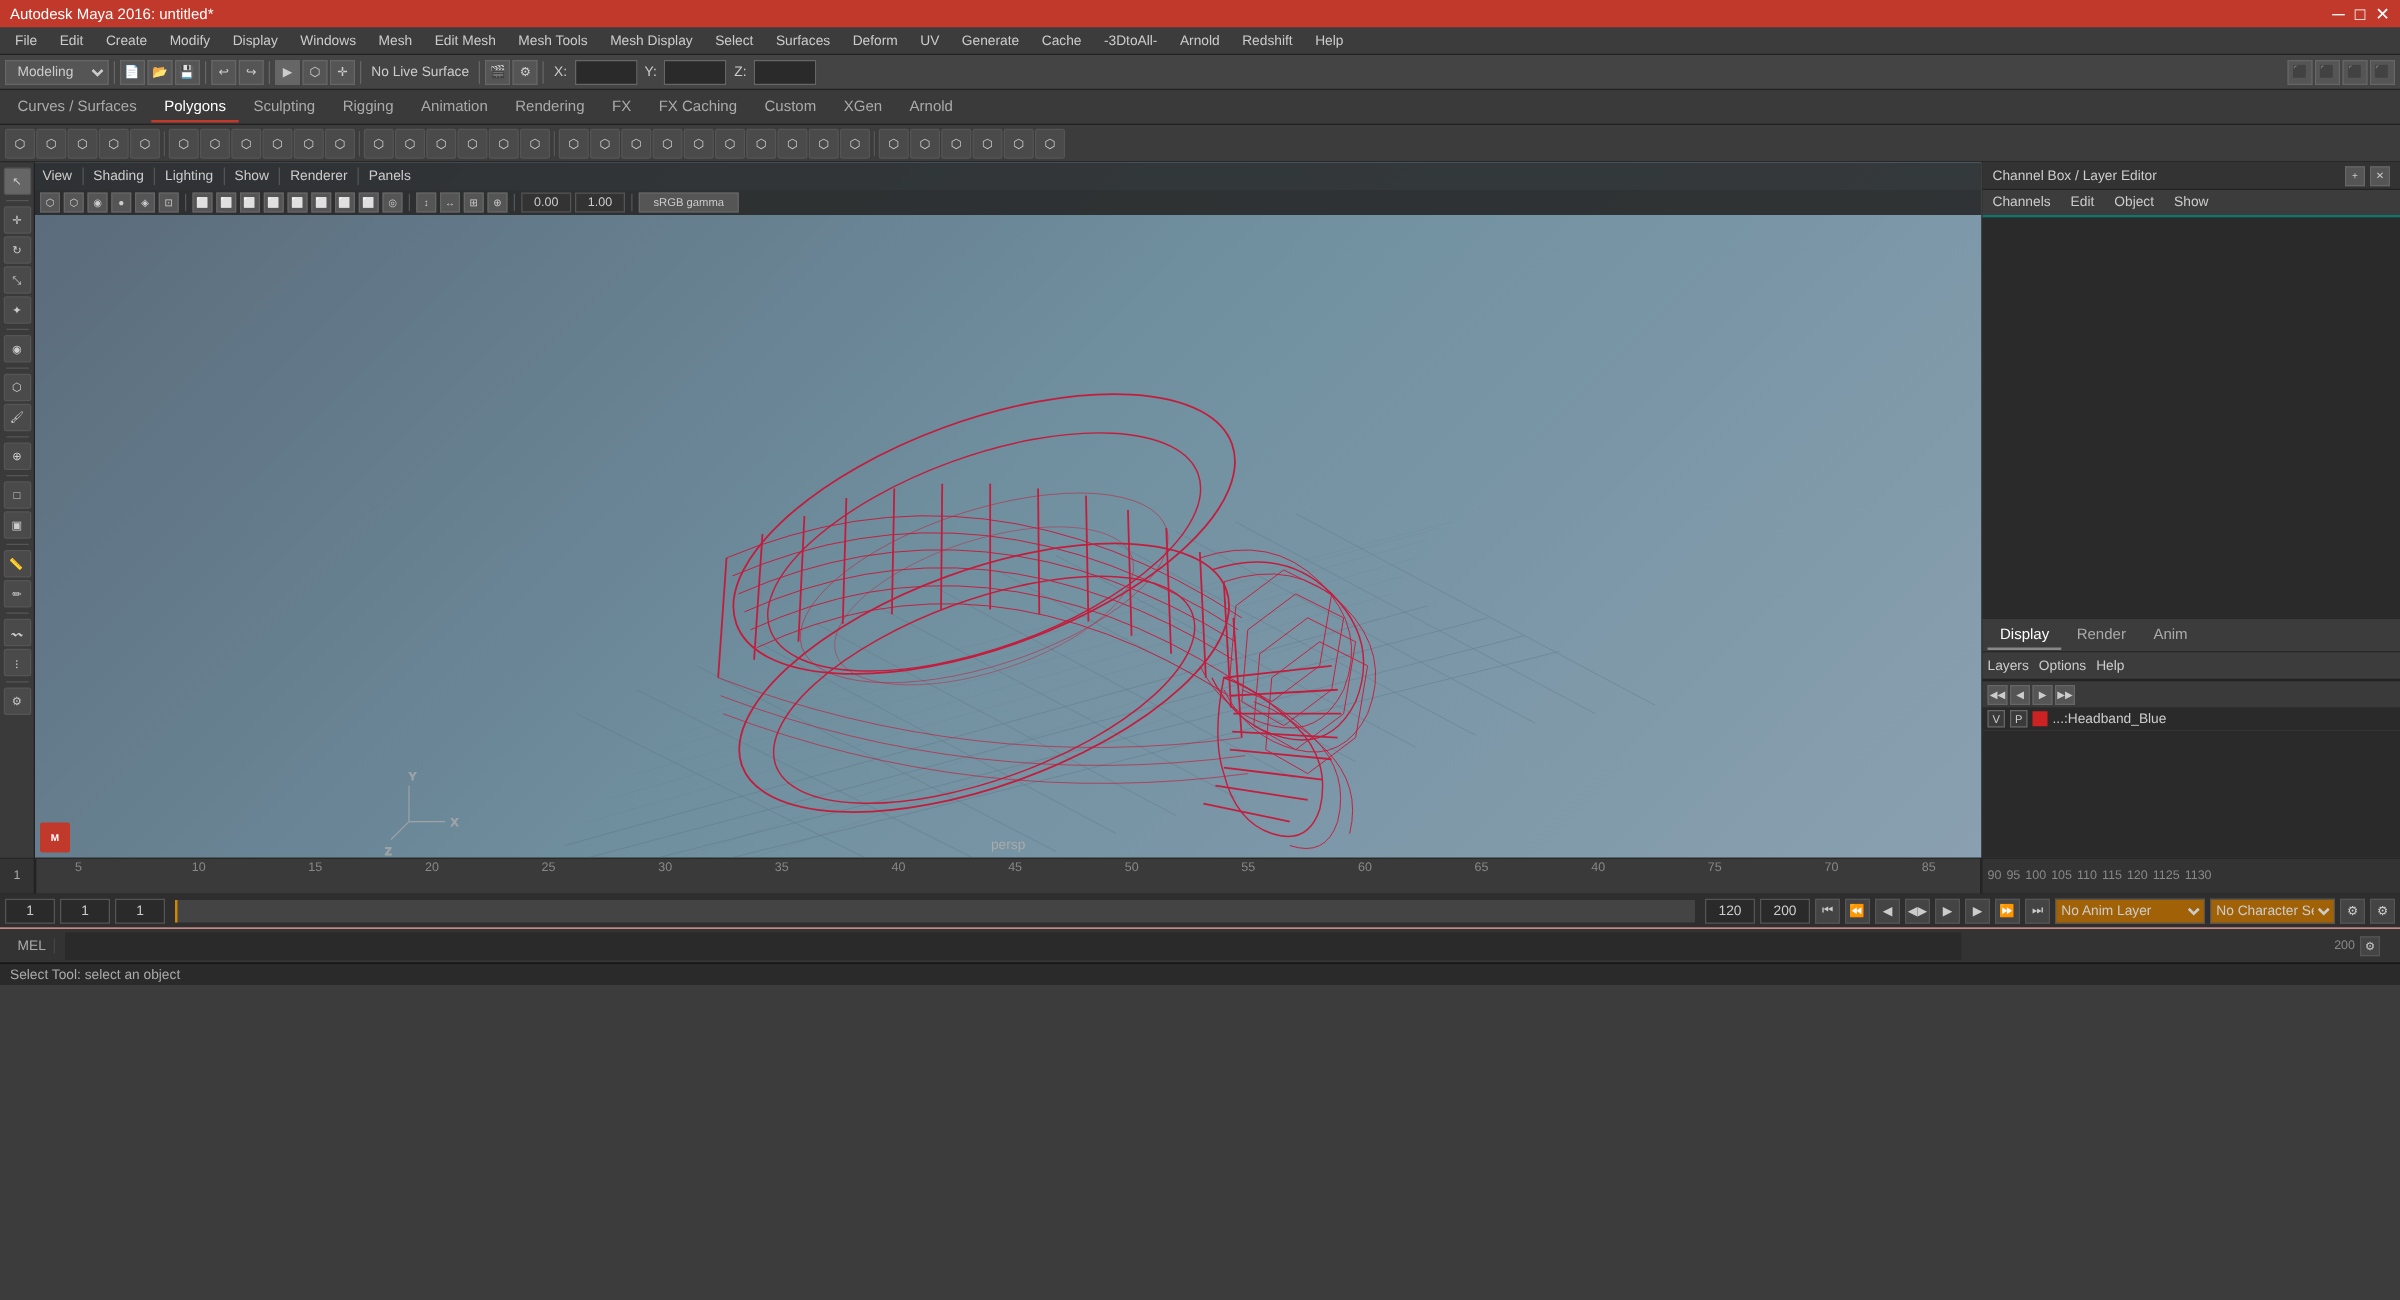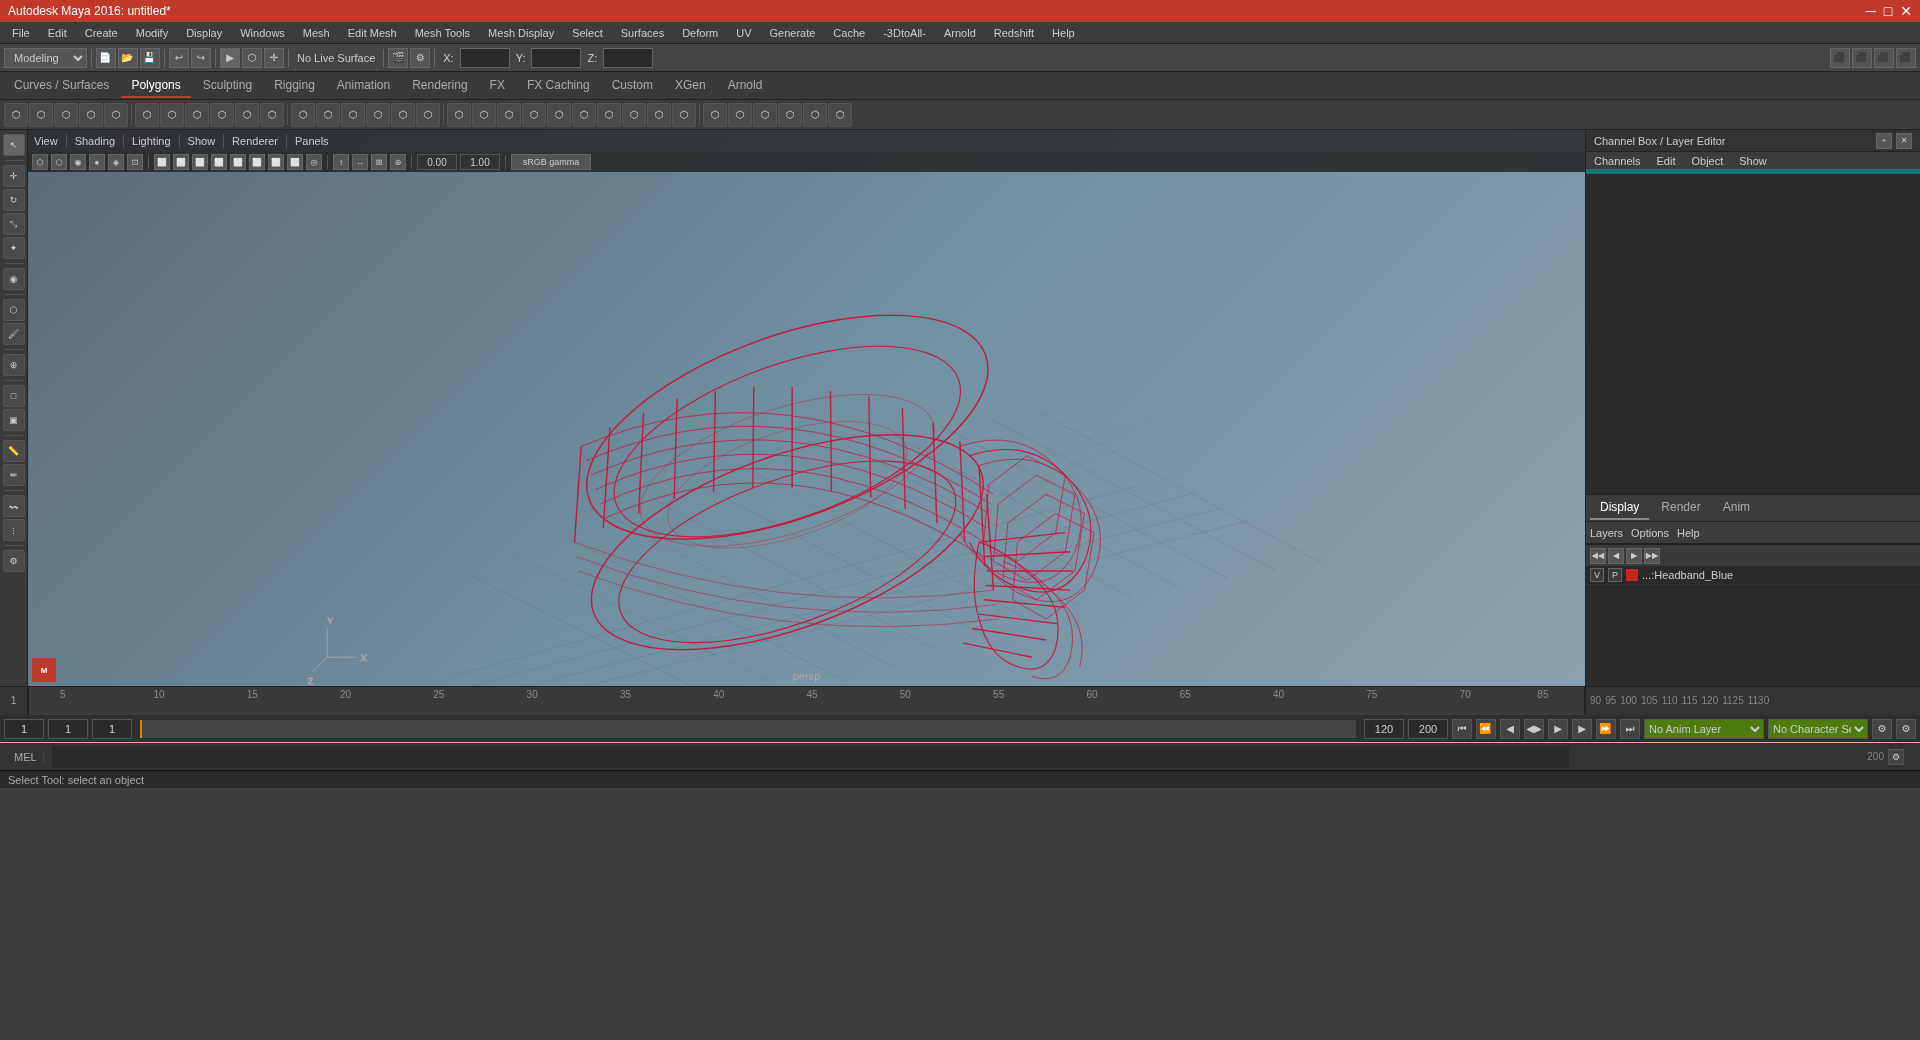--- a/index.html
+++ b/index.html
@@ -124,21 +124,21 @@
       display: flex; flex-direction: column;
     }
 
     #right-panel-header {
       height: 22px; background: #333; display: flex; align-items: center;
       justify-content: space-between; padding: 0 8px; border-bottom: 1px solid #222;
     }
 
     #channel-box-tabs {
       display: flex; align-items: center; height: 22px;
-      padding: 0 4px; gap: 8px; background: #3c3c3c; border-bottom: 5px solid #0f766e;
+      padding: 0 4px; gap: 8px; background: #3c3c3c; border-bottom: 2px solid #0f766e;
     }
     .cb-tab { color: #ccc; font-size: 11px; cursor: pointer; padding: 2px 4px; }
 
     #channel-box-content {
       flex: 1; background: #2a2a2a; overflow-y: auto;
     }
 
     
     #right-bottom-tabs {
       height: 28px; background: #3c3c3c; display: flex; align-items: center;
@@ -214,21 +214,21 @@
       width: 100%; height: 28px; background: #333;
       display: flex; align-items: center; padding: 0 4px;
       border-top: 1px solid #222;
     }
     .rb-input {
       width: 50px; height: 20px; background: #2a2a2a; border: 1px solid #555;
       color: #ccc; font-size: 11px; text-align: center;
     }
     .rb-timeline { flex: 1; height: 18px; background: #444; margin: 0 4px; position: relative; }
     .rb-layer-sel {
-      background: #4d7c0f; border: 1px solid #555; color: #ccc;
+      background: #a16207; border: 1px solid #555; color: #ccc;
       font-size: 11px; height: 20px; width: 120px;
     }
     .pb-btn {
       width: 20px; height: 20px; background: #444; border: 1px solid #555;
       display: flex; align-items: center; justify-content: center;
       cursor: pointer; color: #ccc; font-size: 10px;
     }
 
     
     #viewport-toolbar2 {

